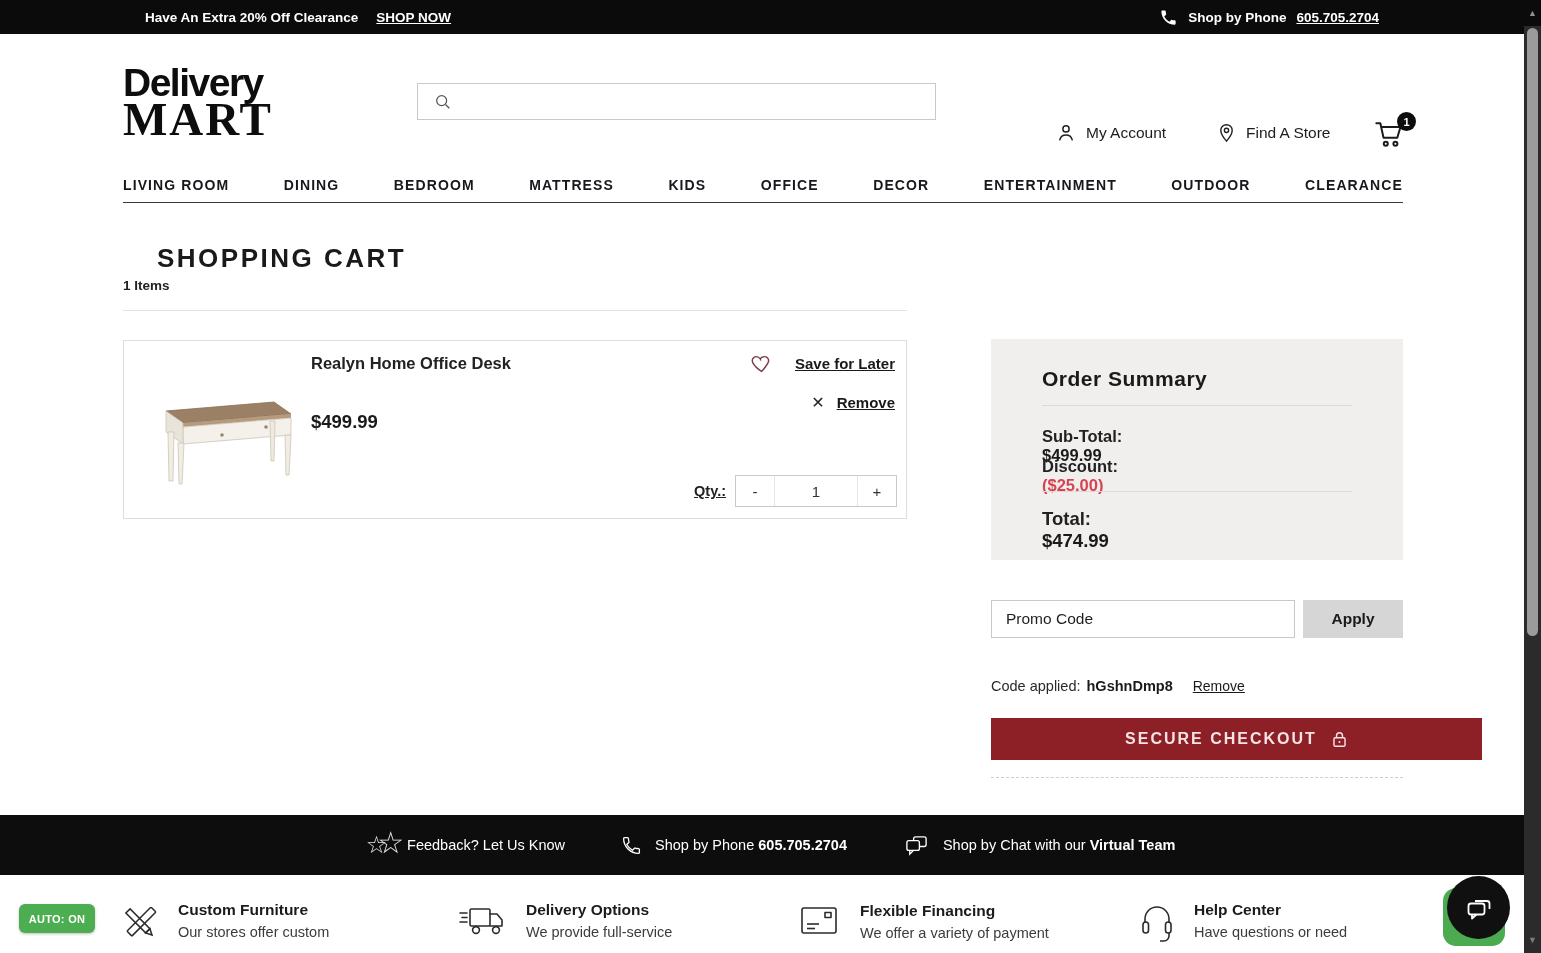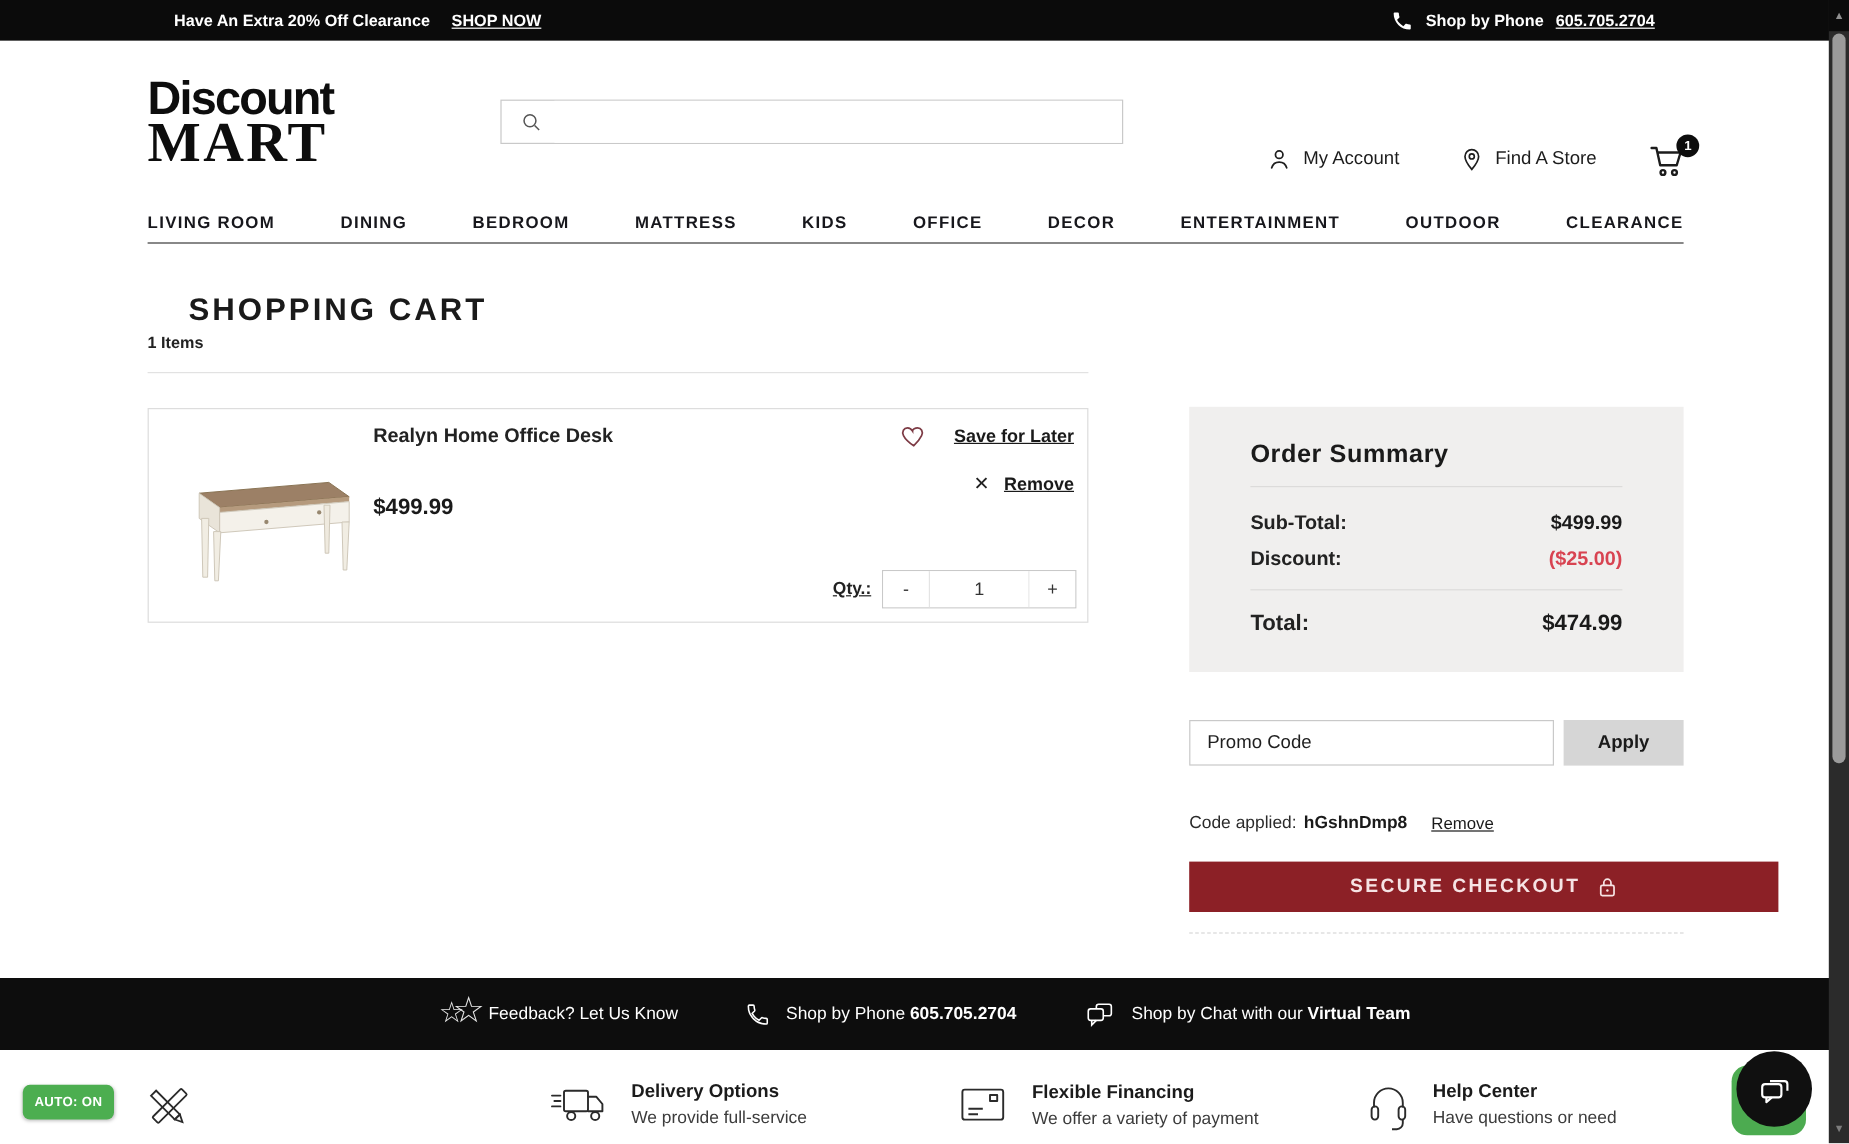--- a/index.html
+++ b/index.html
@@ -60,21 +60,21 @@
   .stepper { display:flex; border:1px solid #c9c9c9; height:32px; background:#fff; }
   .stepper button { width:38px; border:none; background:#fff; font-size:15px; color:#333; cursor:pointer; font-family:inherit; }
   .stepper input { width:84px; border:none; border-left:1px solid #e4e4e4; border-right:1px solid #e4e4e4;
                    text-align:center; font-size:15px; color:#333; outline:none; font-family:inherit; }
 
   
   .summary { position:absolute; left:991px; top:339px; width:412px; height:221px; background:#f0efee; }
   .summary-title { position:absolute; left:51px; top:28px; font-size:21px; font-weight:600;
                    letter-spacing:0.5px; color:#1a1a1a; }
   .sum-div1 { position:absolute; left:51px; top:66px; width:310px; border-top:1px solid #dcdbda; }
-  .sum-row { position:absolute; left:51px; width:310px; display:flex; justify-content:space-between; }
+  .sum-row { position:absolute; left:51px; width:310px; display:flex; justify-content:space-between;flex-direction:column; }
   .sum-sub { top:88px; }
   .sum-disc { top:118px; }
   .sum-row .lbl { font-size:16.5px; font-weight:bold; color:#222; }
   .sum-row .val { font-size:16.5px; font-weight:bold; color:#1a1a1a; }
   .val-red { color:#d84351 !important; }
   .sum-div2 { position:absolute; left:51px; top:152px; width:310px; border-top:1px solid #dcdbda; }
   .sum-total { top:169px; }
   .sum-total .lbl, .sum-total .val { font-size:18.5px; }
 
   
@@ -147,21 +147,21 @@
             <path d="M6.6 10.8c1.4 2.8 3.8 5.1 6.6 6.6l2.2-2.2c.3-.3.7-.4 1-.2 1.1.4 2.3.6 3.6.6.6 0 1 .4 1 1V20c0 .6-.4 1-1 1C10.6 21 3 13.4 3 4c0-.6.4-1 1-1h3.5c.6 0 1 .4 1 1 0 1.2.2 2.4.6 3.6.1.3 0 .7-.2 1l-2.3 2.2z"></path>
           </svg>
       </span>
       <span>Shop by Phone</span>
       <a>605.705.2704</a>
     </div>
   </div>
 
   <div class="header">
     <div class="logo">
-      <div class="logo-line1">Discount</div>
+      <div class="logo-line1">Delivery</div>
       <div class="logo-line2">MART</div>
     </div>
 
     <div class="search-box">
       <span>
         <svg width="18" height="18" viewBox="0 0 20 20" fill="none" stroke="#555" stroke-width="1.4">
             <circle cx="8.5" cy="8.5" r="5.5"></circle>
             <line x1="12.8" y1="12.8" x2="17" y2="17"></line>
           </svg>
       </span>
@@ -340,20 +340,24 @@
         <svg width="40" height="44" viewBox="0 0 40 44" fill="none" stroke="#2b2b2b" stroke-width="1.5">
           <g transform="rotate(45 20 22)">
               <rect x="16.5" y="3" width="7" height="34" rx="1"></rect>
             </g>
           <g transform="rotate(-45 20 22)">
               <rect x="17" y="5" width="6" height="28"></rect>
               <polygon points="17,33 23,33 20,39"></polygon>
             </g>
         </svg>
       </span>
+      <div class="txt">
+        <div class="f-title">Custom Furniture</div>
+        <div class="f-desc">Our stores offer custom</div>
+      </div>
     </div>
 
     <div class="feature feat-2">
       <span>
         <svg width="50" height="40" viewBox="0 0 50 40" fill="none" stroke="#2b2b2b" stroke-width="1.6" stroke-linecap="round" stroke-linejoin="round">
           <rect x="12" y="8" width="20" height="17" rx="1.5"></rect>
           <path d="M32 13h7l5 6v6h-12"></path>
           <circle cx="18" cy="29" r="3.4"></circle>
             <circle cx="38" cy="29" r="3.4"></circle>
           <line x1="2" y1="12" x2="9" y2="12"></line>

